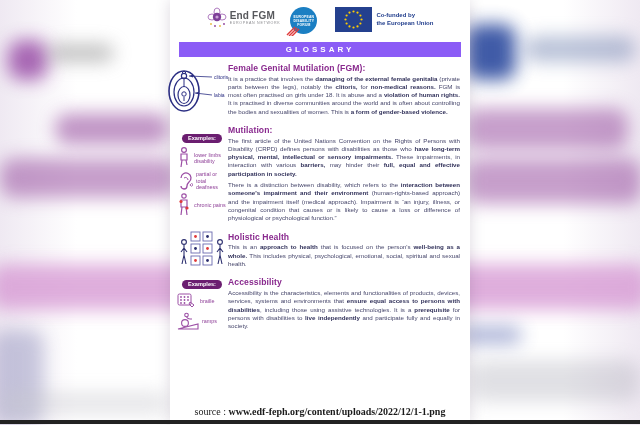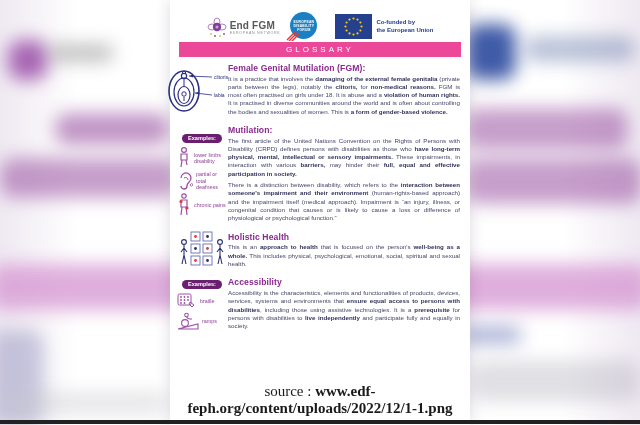--- a/index.html
+++ b/index.html
@@ -23,53 +23,53 @@
   .bb11{left:460px;top:326px;width:62px;height:18px;background:#4a5aa8;opacity:.45;}
   .bb12{left:470px;top:360px;width:170px;height:42px;background:#9a9aa8;opacity:.3;}
   .bb13{left:0px;top:392px;width:168px;height:22px;background:#c9c9cf;opacity:.45;}
 
   .bottom-bar{position:absolute;left:0;bottom:1px;width:640px;height:4px;background:#222;z-index:3;}
 
   
   .poster{position:absolute;left:170px;top:0;width:300px;height:425px;background:#fff;
           z-index:2;box-shadow:0 0 14px rgba(60,40,80,.18);display:flex;flex-direction:column;}
 
-  .logos{display:flex;align-items:flex-end;justify-content:center;gap:10px;margin-top:7px;height:32px;}
+  .logos{display:flex;align-items:flex-start;justify-content:center;gap:10px;margin-top:7px;height:32px;}
   .endfgm{display:flex;align-items:center;gap:3px;}
   .endfgm-text .nm{font-size:10px;font-weight:bold;color:#57585c;letter-spacing:.2px;line-height:10px;}
   .endfgm-text .sub{font-size:3.6px;color:#8a8a8e;letter-spacing:.7px;}
   .edf{position:relative;width:27px;height:27px;}
   .edf .circ{width:27px;height:27px;border-radius:50%;background:#1b7fc3;color:#fff;
              font-size:3.4px;font-weight:bold;text-align:center;display:flex;align-items:center;
              justify-content:center;white-space:pre-line;line-height:4px;letter-spacing:.2px;}
   .edf svg{position:absolute;left:-4px;bottom:-2px;}
   .eu{display:flex;align-items:center;gap:4px;margin-left:8px;}
   .eu-label{font-size:6px;font-weight:bold;color:#24408e;white-space:pre-line;line-height:7.5px;}
 
   .title{margin-top:3px;text-align:center;font-size:14.5px;line-height:18.5px;font-weight:800;
          color:#8e3f97;letter-spacing:.3px;white-space:pre-line;}
-  .glossary{margin:3px 9px 0;height:15px;background:#ec4899;color:#fff;font-weight:normal;
+  .glossary{margin:3px 9px 0;height:15px;background:#8b5cf6;color:#fff;font-weight:bold;
             font-size:8px;letter-spacing:3px;display:flex;align-items:center;justify-content:center;}
 
   .content{flex:1;display:flex;flex-direction:column;gap:5px;padding:5px 10px 0 6px;}
   .section{display:flex;align-items:center;}
   .aside{width:52px;flex:0 0 52px;display:flex;flex-direction:column;align-items:center;gap:2px;}
   .sbody{flex:1;}
   .heading{font-size:8.6px;font-weight:bold;color:#892a8e;margin-bottom:1.5px;letter-spacing:.1px;}
   .paras p{margin:0 0 3px;font-size:6.2px;line-height:8.3px;color:#45456a;text-align:justify;}
   .paras b{color:#31315a;}
 
   .badge{background:#6b1e70;color:#fff;font-size:5.6px;font-weight:bold;border-radius:6px;
          padding:1.5px 6px;margin-bottom:2px;}
   .ex-item{display:flex;align-items:center;gap:3px;width:50px;}
   .ex-item .lbl{font-size:5.4px;color:#8e3f97;line-height:6.2px;flex:1;}
   .anat-lbl{font-size:5px;fill:#2b2e83;}
 
   .source{margin:6px 0 8px;text-align:center;font-family:"Liberation Serif",serif;
-          font-size:15px;color:#1a1a1a;}
+          font-size:10px;color:#1a1a1a;}
   .source .url{font-weight:bold;}
 </style>
 </head>
 <body>
 
 <div class="stage">
 
   <div class="bg">
     <div class="bb1"></div>
     <div class="bb2"></div>

